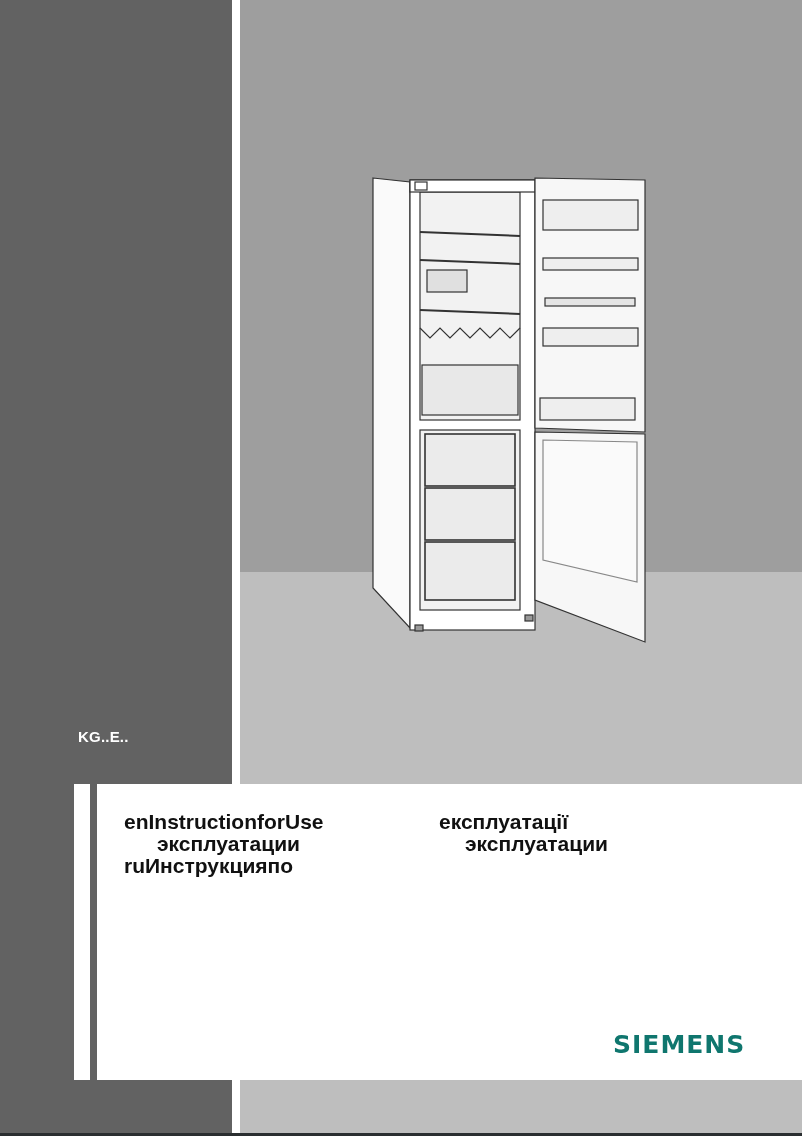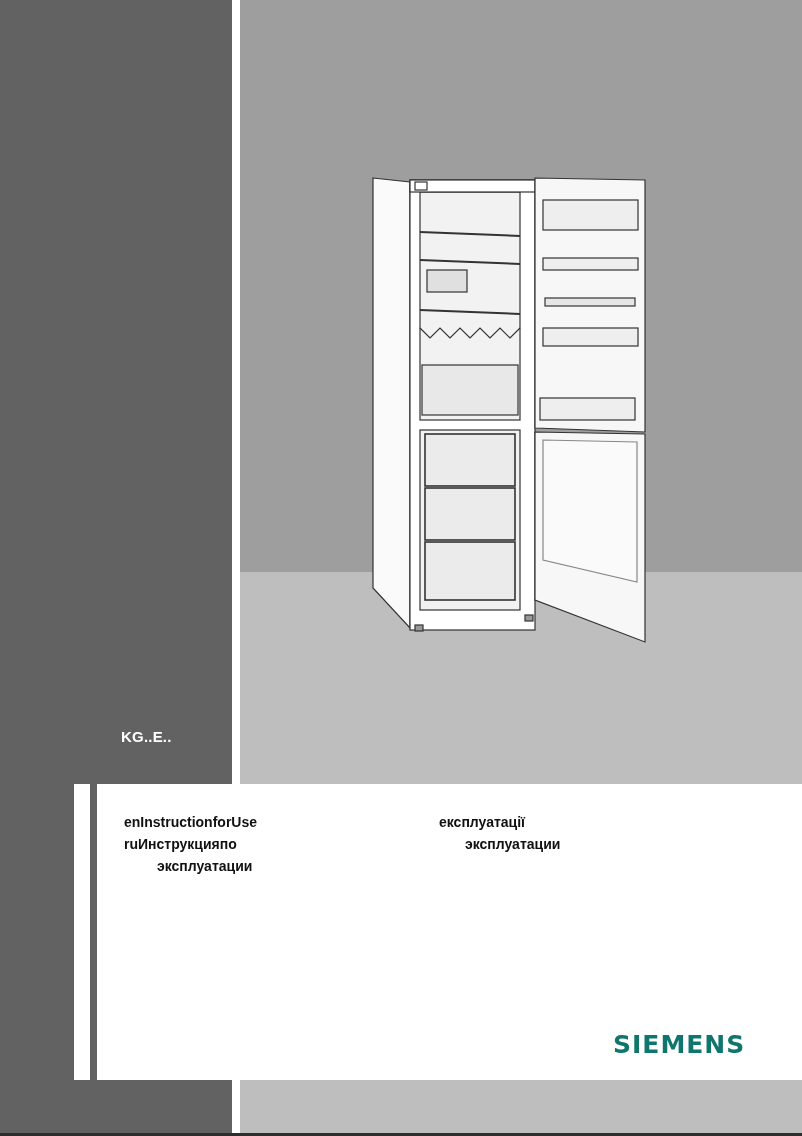--- a/index.html
+++ b/index.html
@@ -6,22 +6,22 @@
   body{width:802px;height:1136px;position:relative;overflow:hidden;background:#ffffff;font-family:"Liberation Sans",sans-serif;}
   .abs{position:absolute;}
   #left-panel{left:0;top:0;width:232px;height:1136px;background:#626262;}
   #gap{left:232px;top:0;width:8px;height:1136px;background:#ffffff;}
   #right-top{left:240px;top:0;width:562px;height:572px;background:#9e9e9e;}
   #right-floor{left:240px;top:572px;width:562px;height:212px;background:#bebebe;}
   #right-bottom{left:240px;top:1080px;width:562px;height:56px;background:#bebebe;}
   #bottom-line{left:0;top:1133px;width:802px;height:3px;background:#2a2e30;}
   #content-box{left:74px;top:784px;width:728px;height:296px;background:#ffffff;}
   #content-stripe{left:90px;top:784px;width:7px;height:296px;background:#626262;}
-  #model{left:78px;top:728px;color:#ffffff;font-weight:bold;font-size:15px;letter-spacing:0.2px;margin-left:43px;}
-  .title-line{font-weight:bold;font-size:14px;color:#111;line-height:22px;white-space:nowrap;}
+  #model{left:78px;top:728px;color:#ffffff;font-weight:bold;font-size:15px;letter-spacing:0.2px;}
+  .title-line{font-weight:bold;font-size:21px;color:#111;line-height:22px;white-space:nowrap;}
   #col-en{left:124px;top:811px;}
   #col-uk{left:439px;top:811px;}
   .indent-ru{padding-left:33px;}
   .indent-uk{padding-left:26px;}
   #logo{left:613px;top:1030px;font-weight:bold;font-size:25px;color:#0f766e;letter-spacing:1px;font-family:"DejaVu Sans",sans-serif;}
   #fridge{left:365px;top:170px;width:300px;height:500px;}
 </style>
 </head>
 <body>
 
@@ -73,22 +73,22 @@
   </g>
 </svg>
 
 <div class="abs" id="model">KG..E..</div>
 
 <div class="abs" id="content-box"></div>
 <div class="abs" id="content-stripe"></div>
 
 <div class="abs" id="col-en">
   <div class="title-line">enInstructionforUse</div>
+  <div class="title-line indent-ru">эксплуатации</div>
   <div class="title-line">ruИнструкцияпо</div>
-  <div class="title-line indent-ru">эксплуатации</div>
 </div>
 
 <div class="abs" id="col-uk">
   <div class="title-line">експлуатації</div>
   <div class="title-line indent-uk">эксплуатации</div>
 </div>
 
 <div class="abs" id="logo">SIEMENS</div>
 
 <div class="abs" id="bottom-line"></div>

